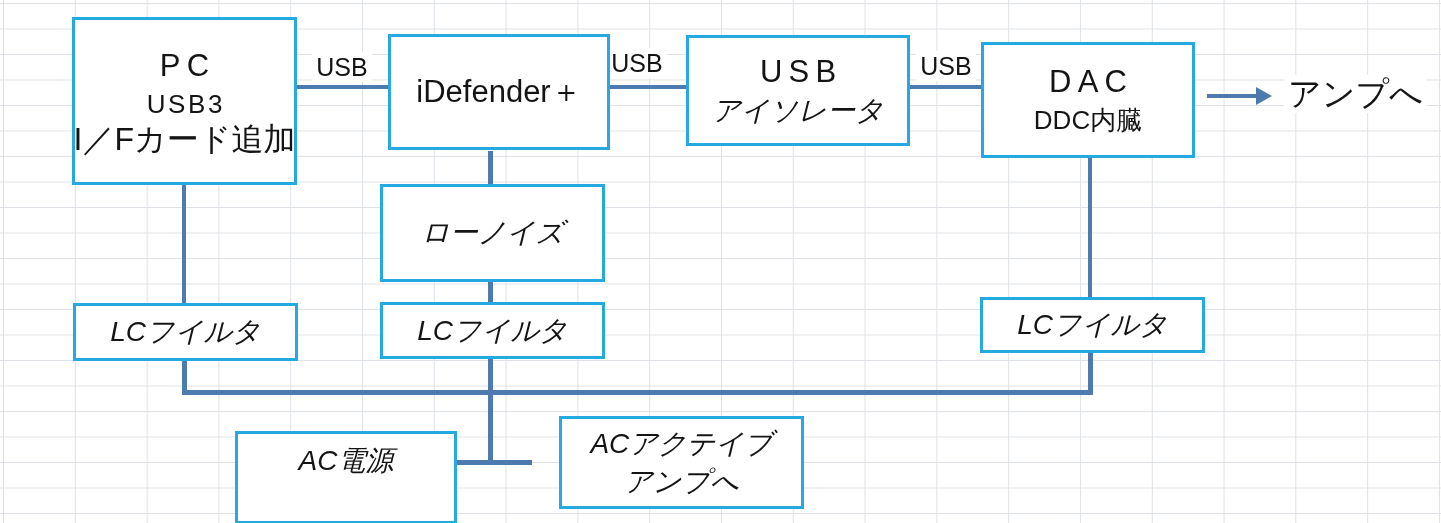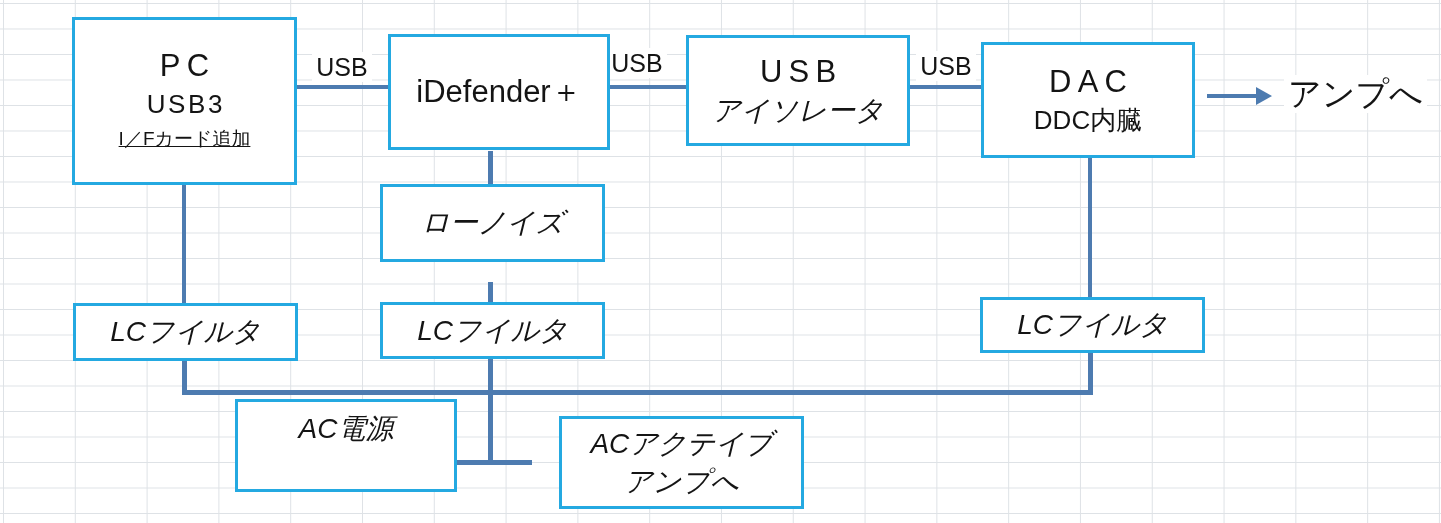--- a/index.html
+++ b/index.html
@@ -35,21 +35,21 @@
     flex-direction:column;
     align-items:center;
     justify-content:center;
     text-align:center;
   }
   .node.top{justify-content:flex-start;padding-top:8px;}
   .line{white-space:nowrap;}
   .lg{font-size:31px;line-height:40px;}
   .jp{font-size:28px;line-height:38px;font-style:italic;}
   .md{font-size:26px;line-height:36px;}
-  .sm{font-size:19px;line-height:34px;text-decoration:underline;}
+  .sm{font-size:32px;line-height:34px;}
   .sp{letter-spacing:0.20em;margin-right:-0.20em;}
   .sp-s{letter-spacing:0.10em;margin-right:-0.10em;}
   .conn{position:absolute;background:var(--connector);}
   .edge-label{
     position:absolute;
     background:#fff;
     font-size:25px;line-height:30px;
     text-align:center;
     white-space:nowrap;
   }
@@ -107,37 +107,37 @@
   <div class="node" style="left:686px;top:35px;width:224px;height:111px">
     <div class="line lg sp">USB</div>
     <div class="line jp">アイソレータ</div>
   </div>
 
   <div class="node" style="left:981px;top:42px;width:214px;height:116px">
     <div class="line lg sp">DAC</div>
     <div class="line md">DDC内臓</div>
   </div>
 
-  <div class="node" style="left:380px;top:184px;width:225px;height:78px">
+  <div class="node" style="left:380px;top:184px;width:225px;height:98px">
     <div class="line jp">ローノイズ</div>
   </div>
 
   <div class="node" style="left:73px;top:303px;width:225px;height:58px">
     <div class="line jp">LCフイルタ</div>
   </div>
 
   <div class="node" style="left:380px;top:302px;width:225px;height:57px">
     <div class="line jp">LCフイルタ</div>
   </div>
 
   <div class="node" style="left:980px;top:297px;width:225px;height:56px">
     <div class="line jp">LCフイルタ</div>
   </div>
 
-  <div class="node top" style="left:235px;top:399px;width:222px;height:93px">
+  <div class="node top" style="left:235px;top:431px;width:222px;height:93px">
     <div class="line jp">AC電源</div>
   </div>
 
   <div class="node" style="left:559px;top:416px;width:245px;height:93px">
     <div class="line jp">ACアクテイブ</div>
     <div class="line jp">アンプへ</div>
   </div>
 
 </div>
 

